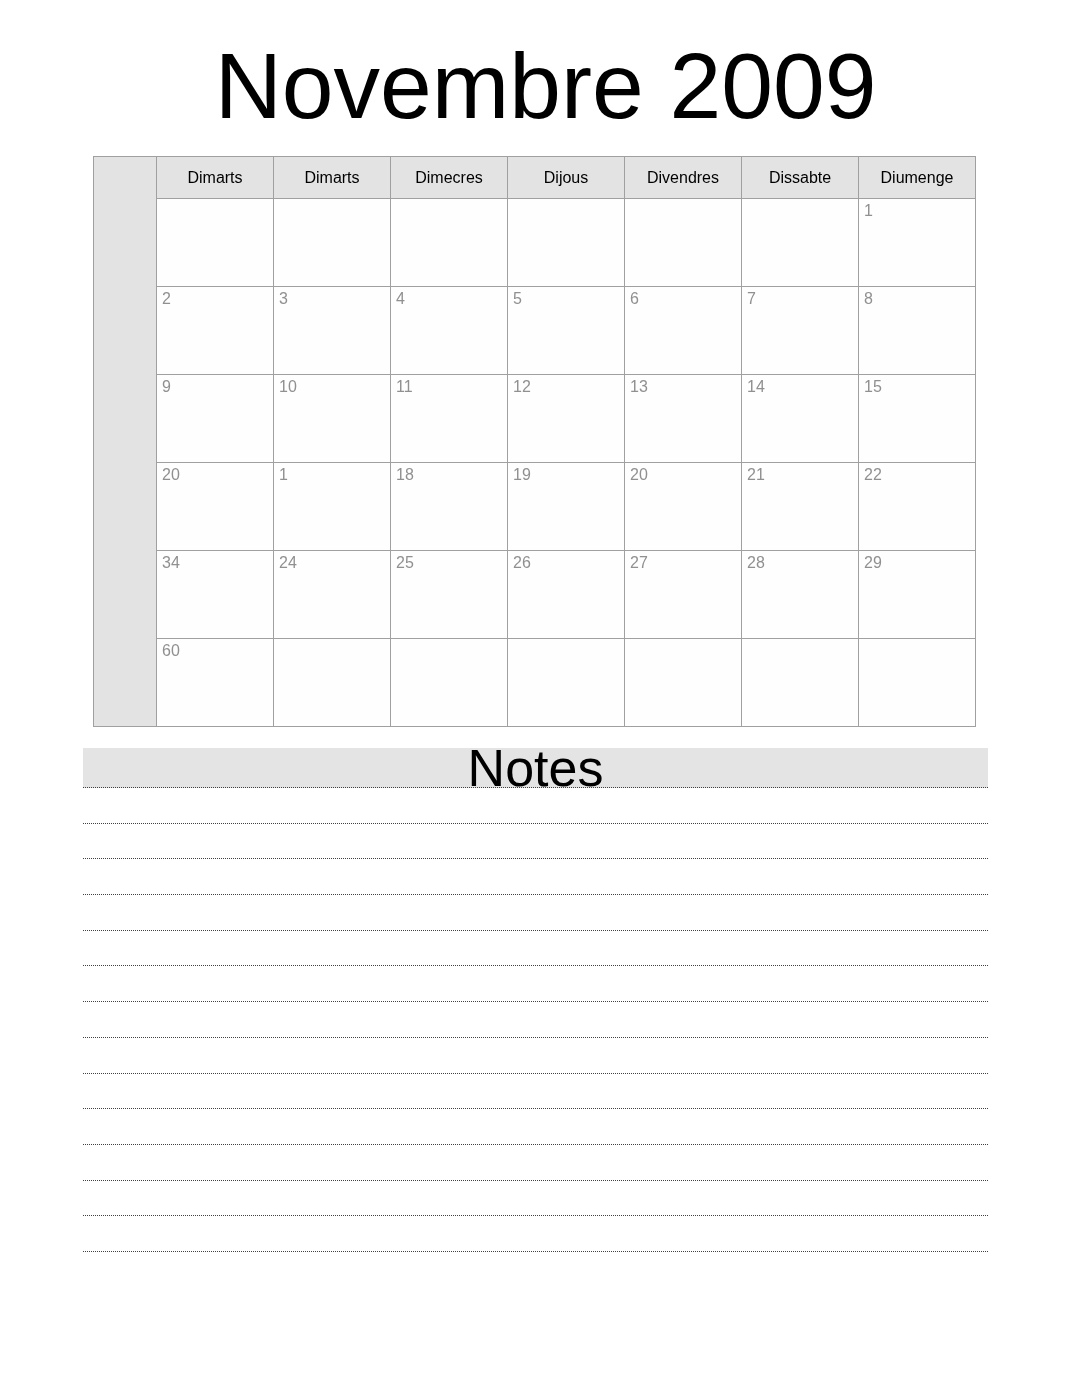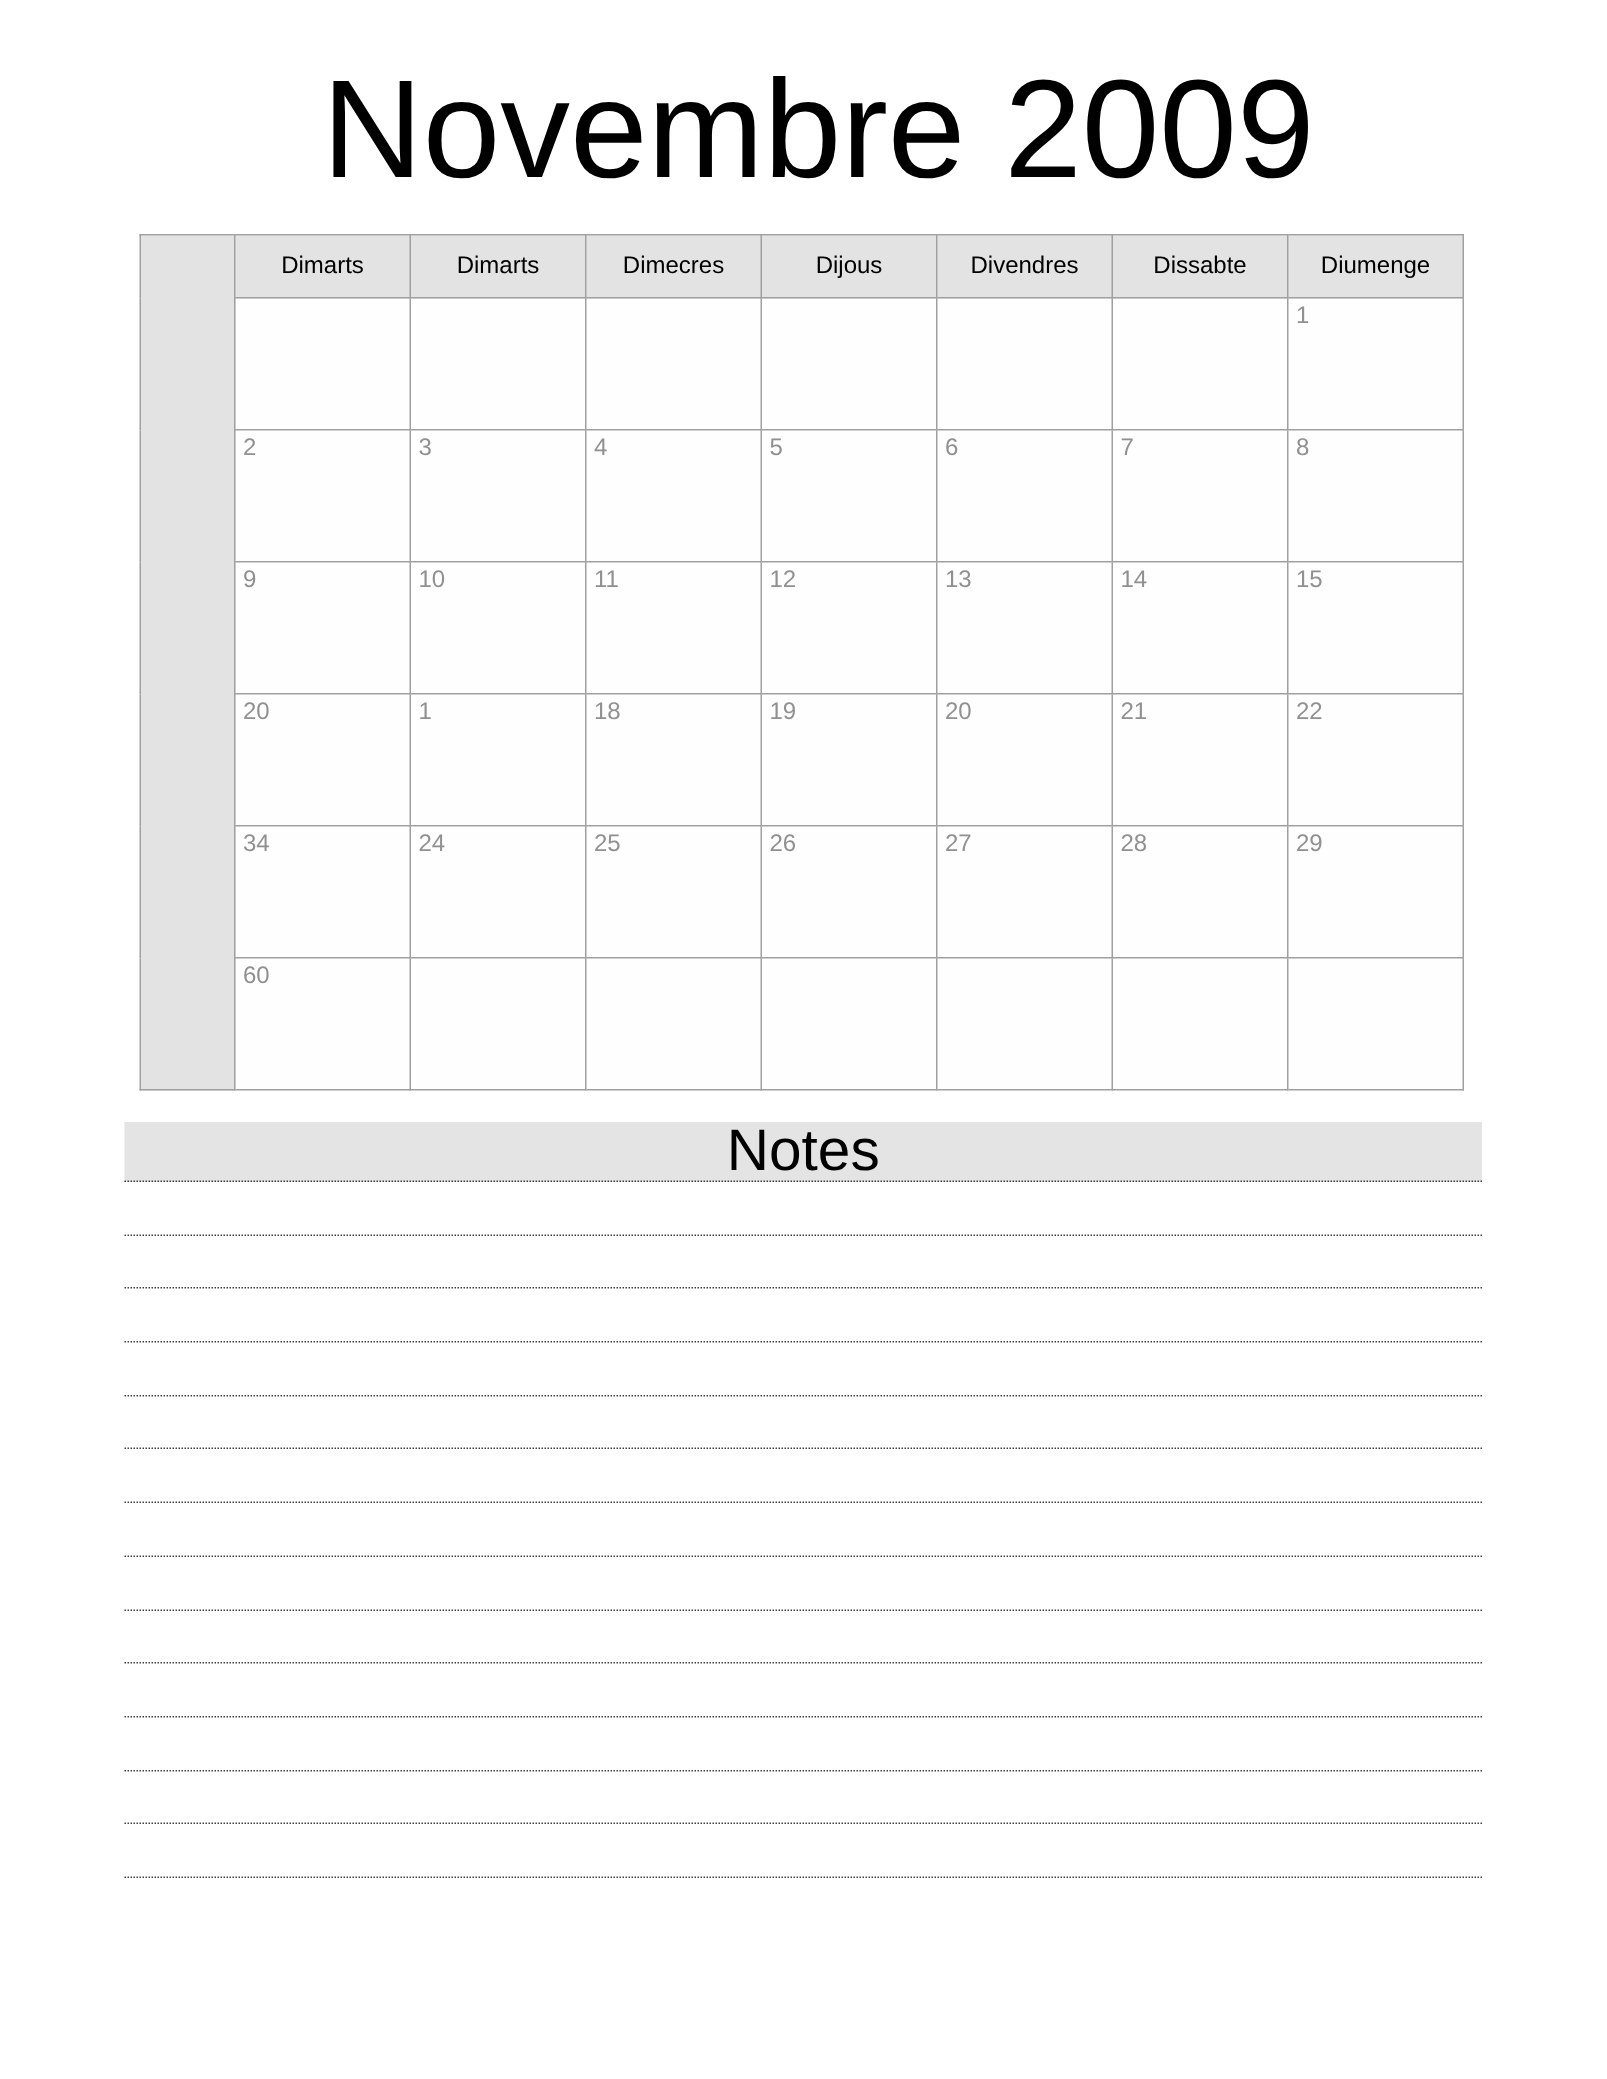--- a/index.html
+++ b/index.html
@@ -46,21 +46,21 @@
 
   .cal-url{
     position:absolute;top:711px;left:93px;
     font-size:17px;line-height:1.2;color:var(--text);
   }
 
   .notes{position:absolute;top:748px;left:83px;width:905px;}
   .notes-bar{
     height:39px;background:var(--notes-bar-bg);
     border-bottom:1px dotted var(--dotted-line);
-    text-align:center;font-size:39px;line-height:40px;
+    text-align:center;font-size:52px;line-height:40px;
     overflow:visible;
   }
   .note-line{
     height:34.7px;
     border-bottom:1px dotted var(--dotted-line);
   }
 </style>
 </head>
 <body>
 

